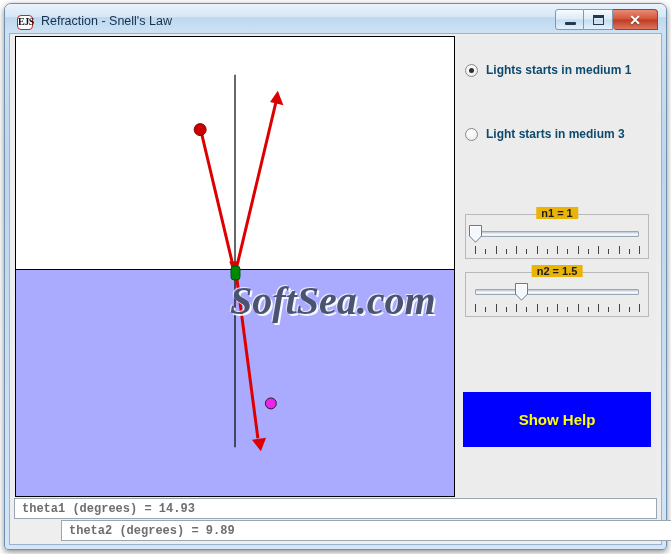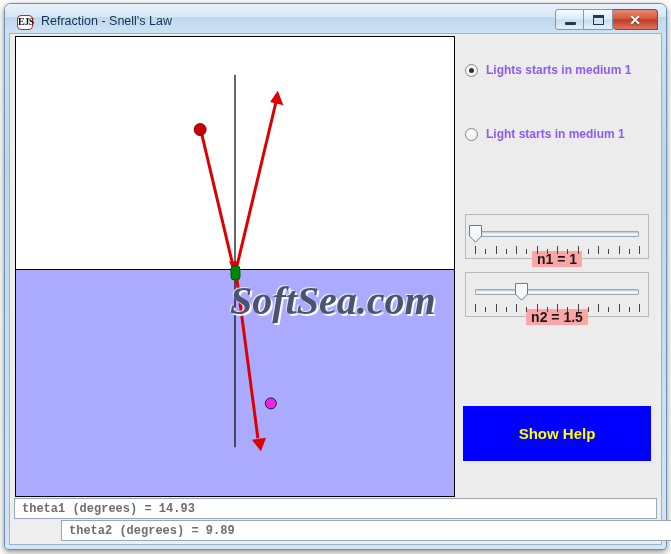--- a/index.html
+++ b/index.html
@@ -197,47 +197,46 @@
     width: 13px; height: 13px;
     border: 1px solid #8a8a8a;
     background: linear-gradient(to bottom, #ffffff 0%, #ededed 100%);
     flex: 0 0 auto;
     box-sizing: border-box;
   }
   .ctl-label {
     margin-left: 8px;
     font-size: 12px;
     font-weight: bold;
-    color: #8b5cf6;
+    color: #0c4a6e;
   }
 
   
   .slider-group {
     position: absolute;
     left: 8px;
     width: 184px;
     height: 45px;
     border: 1px solid #b9b9b9;
     background: #ececec;
     box-sizing: border-box;
   }
   .slider-group.s1 { top: 178px; }
   .slider-group.s2 { top: 236px; }
   .sg-title {
     position: absolute;
     left: 50%;
     top: -8px;
     transform: translateX(-50%);
-    background: #fca5a5;
+    background: #eab308;
     padding: 0 5px;
-    font-size: 14px;
+    font-size: 11px;
     font-weight: bold;
     color: #1b1b1b;
     white-space: nowrap;
-    margin-top: 44px;
   }
   .track {
     position: absolute;
     left: 9px; right: 9px;
     top: 16px;
     height: 6px;
     background: linear-gradient(to bottom, #b9c7d4 0%, #e8eef4 45%, #ffffff 55%, #dde6ee 100%);
     border: 1px solid #9aa8b6;
     border-radius: 1px;
     box-sizing: border-box;
@@ -283,21 +282,20 @@
     top: 295px;
     background: #000000;
     color: #ff0000;
     border-color: #000000;
   }
   .action-btn.help {
     top: 356px;
     background: #0000ff;
     color: #ffff00;
     border-color: #0000ff;
-    margin-top: 14px;
   }
 
   
   .status {
     position: absolute;
     left: 4px;
     width: 643px;
     height: 21px;
     background: #ffffff;
     border: 1px solid #9ba6b4;
@@ -367,21 +365,21 @@
 
     <div class="controls">
 
       <div class="radio-row r1">
         <span class="radio-dot sel"></span>
         <span class="ctl-label">Lights starts in medium 1</span>
       </div>
 
       <div class="radio-row r2">
         <span class="radio-dot"></span>
-        <span class="ctl-label">Light starts in medium 1</span>
+        <span class="ctl-label">Light starts in medium 3</span>
       </div>
 
 
       <div class="slider-group s1">
         <div class="sg-title">n1 = 1</div>
         <div class="track"></div>
         <div class="thumb" id="thumb-n1" style="left: calc(0% + 9px);">
           <svg width="13" height="18" viewBox="0 0 13 18">
             <path d="M0.5 0.5 H12.5 V11 L6.5 17.2 L0.5 11 Z" fill="#f4f8fc" stroke="#5d7d9c" stroke-width="1"></path>
             <path d="M1.6 1.6 H11.4 V10.6 L6.5 15.6 L1.6 10.6 Z" fill="none" stroke="#ffffff" stroke-width="0.9"></path>

